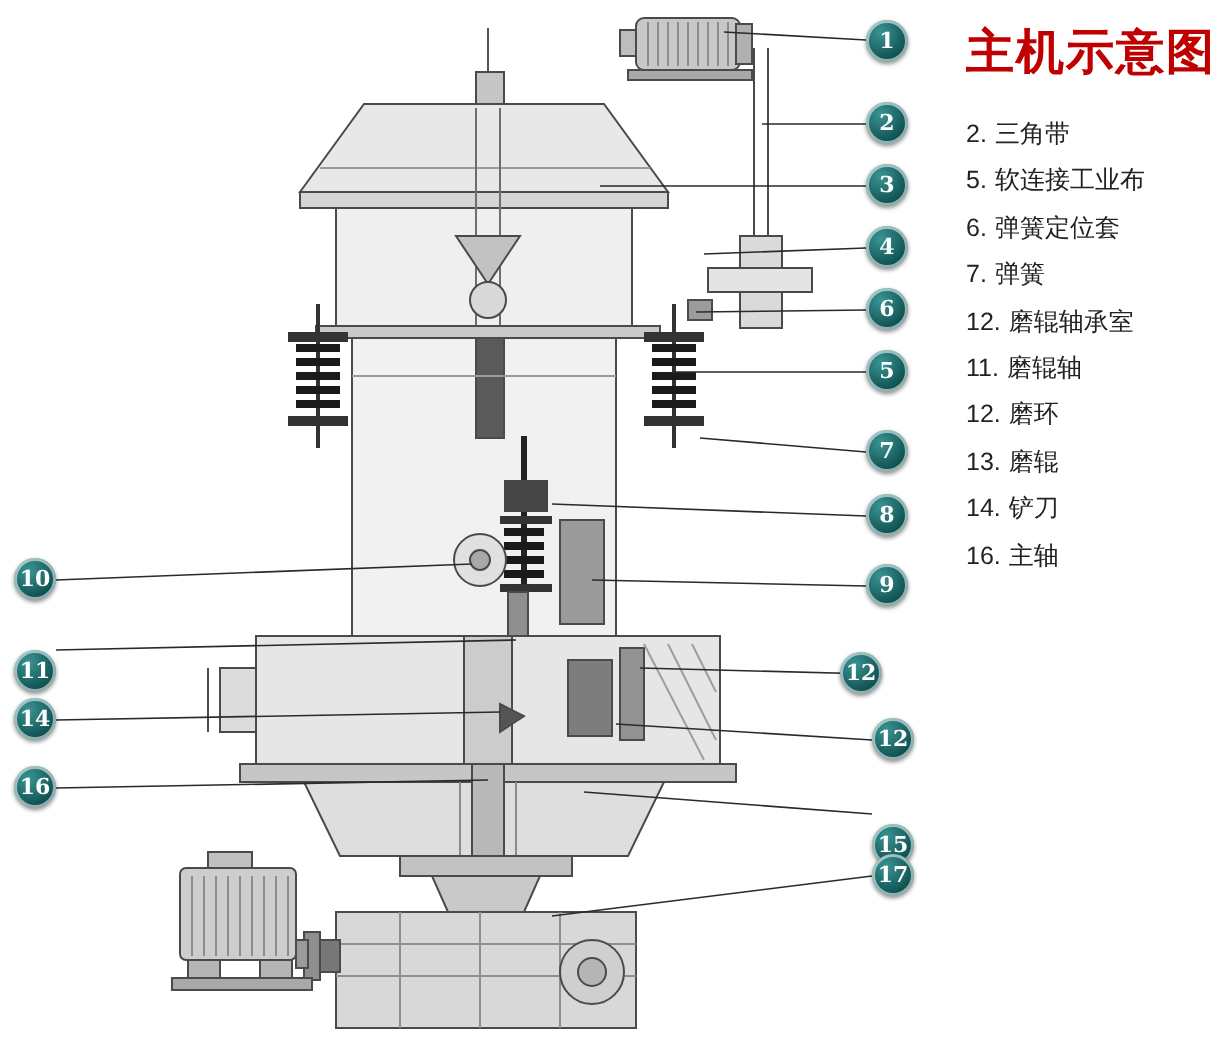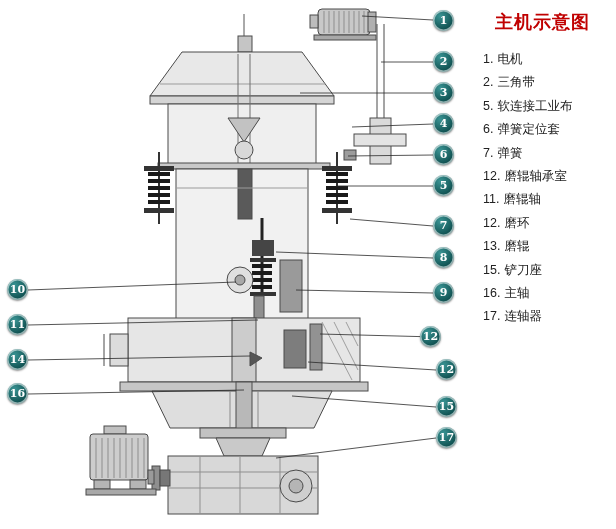--- a/index.html
+++ b/index.html
@@ -13,21 +13,21 @@
   svg.machine{position:absolute;left:0;top:0;}
   .callout{
     position:absolute;width:21px;height:21px;border-radius:50%;
     background:radial-gradient(circle at 35% 30%,var(--callout-light),var(--callout-dark) 75%);
     color:#fff;font-size:11px;font-weight:bold;
     display:flex;align-items:center;justify-content:center;
     box-shadow:inset 0 0 0 1.5px rgba(255,255,255,.55),0 1px 2px rgba(0,0,0,.45);
     font-family:"DejaVu Serif",serif;line-height:1;z-index:3;
   }
   .panel{position:absolute;left:483px;top:10px;width:130px;z-index:2;}
-  .title{color:var(--title-color);font-size:18px;font-weight:bold;letter-spacing:1px;margin:0 0 14px 12px;}
+  .title{color:var(--title-color);font-size:24px;font-weight:bold;letter-spacing:1px;margin:0 0 14px 0;}
   ul.legend{list-style:none;margin:0;padding:0;font-size:12.5px;color:#222;}
   ul.legend li{line-height:23.4px;white-space:nowrap;}
   ul.legend .num{margin-right:4px;}
 </style>
 </head>
 <body>
 
 <div class="stage">
 
   <svg class="machine" width="470" height="529" viewBox="0 0 470 529">
@@ -200,38 +200,36 @@
   <div class="callout" style="left:433px;top:10px">1</div>
   <div class="callout" style="left:433px;top:51px">2</div>
   <div class="callout" style="left:433px;top:82px">3</div>
   <div class="callout" style="left:433px;top:113px">4</div>
   <div class="callout" style="left:433px;top:144px">6</div>
   <div class="callout" style="left:433px;top:175px">5</div>
   <div class="callout" style="left:433px;top:215px">7</div>
   <div class="callout" style="left:433px;top:247px">8</div>
   <div class="callout" style="left:433px;top:282px">9</div>
   <div class="callout" style="left:7px;top:279px">10</div>
-  <div class="callout" style="left:7px;top:314px">11</div>
+  <div class="callout" style="left:7px;top:325px">11</div>
   <div class="callout" style="left:420px;top:326px">12</div>
   <div class="callout" style="left:436px;top:359px">12</div>
   <div class="callout" style="left:7px;top:349px">14</div>
-  <div class="callout" style="left:436px;top:396px">15</div>
+  <div class="callout" style="left:436px;top:412px">15</div>
   <div class="callout" style="left:7px;top:383px">16</div>
   <div class="callout" style="left:436px;top:427px">17</div>
 
   <div class="panel">
     <h1 class="title">主机示意图</h1>
     <ul class="legend">
-      <li><span class="num">1.</span><span>电机</span></li>
       <li><span class="num">2.</span><span>三角带</span></li>
       <li><span class="num">5.</span><span>软连接工业布</span></li>
       <li><span class="num">6.</span><span>弹簧定位套</span></li>
       <li><span class="num">7.</span><span>弹簧</span></li>
       <li><span class="num">12.</span><span>磨辊轴承室</span></li>
       <li><span class="num">11.</span><span>磨辊轴</span></li>
       <li><span class="num">12.</span><span>磨环</span></li>
       <li><span class="num">13.</span><span>磨辊</span></li>
-      <li><span class="num">15.</span><span>铲刀座</span></li>
+      <li><span class="num">14.</span><span>铲刀</span></li>
       <li><span class="num">16.</span><span>主轴</span></li>
-      <li><span class="num">17.</span><span>连轴器</span></li>
     </ul>
   </div>
 </div>
 
 </body></html>

